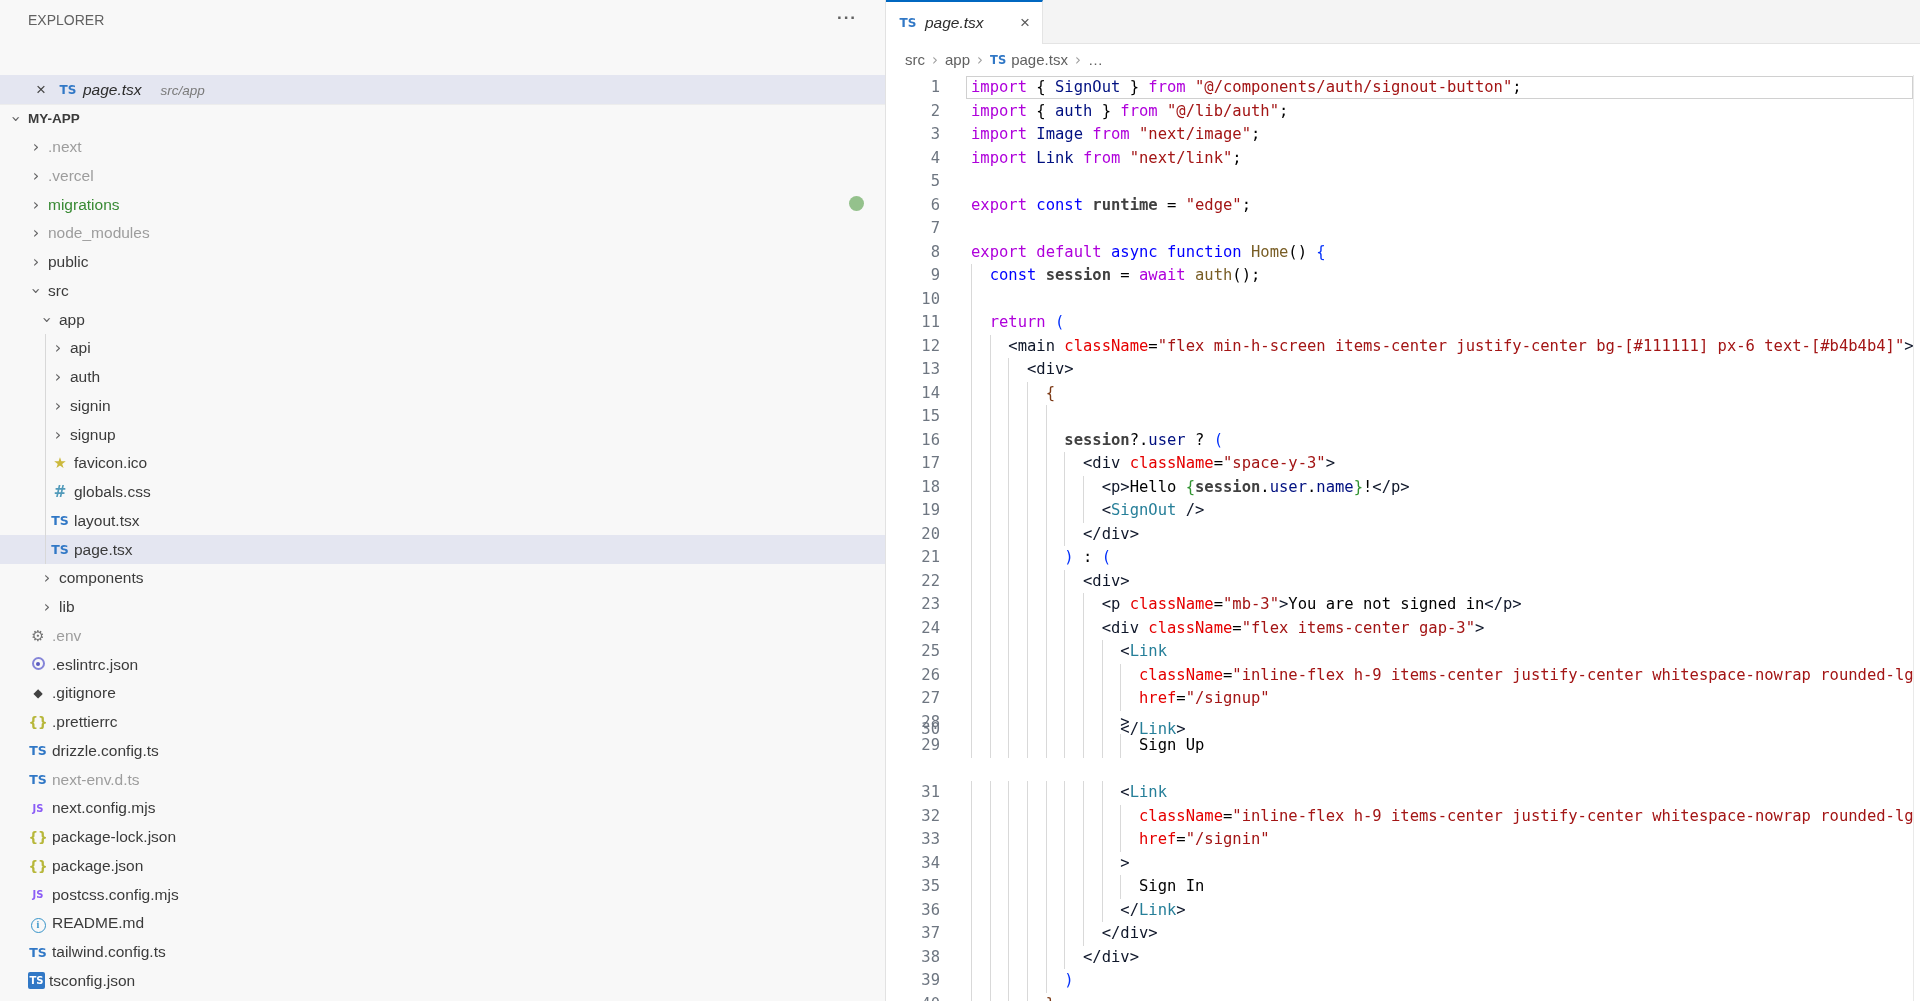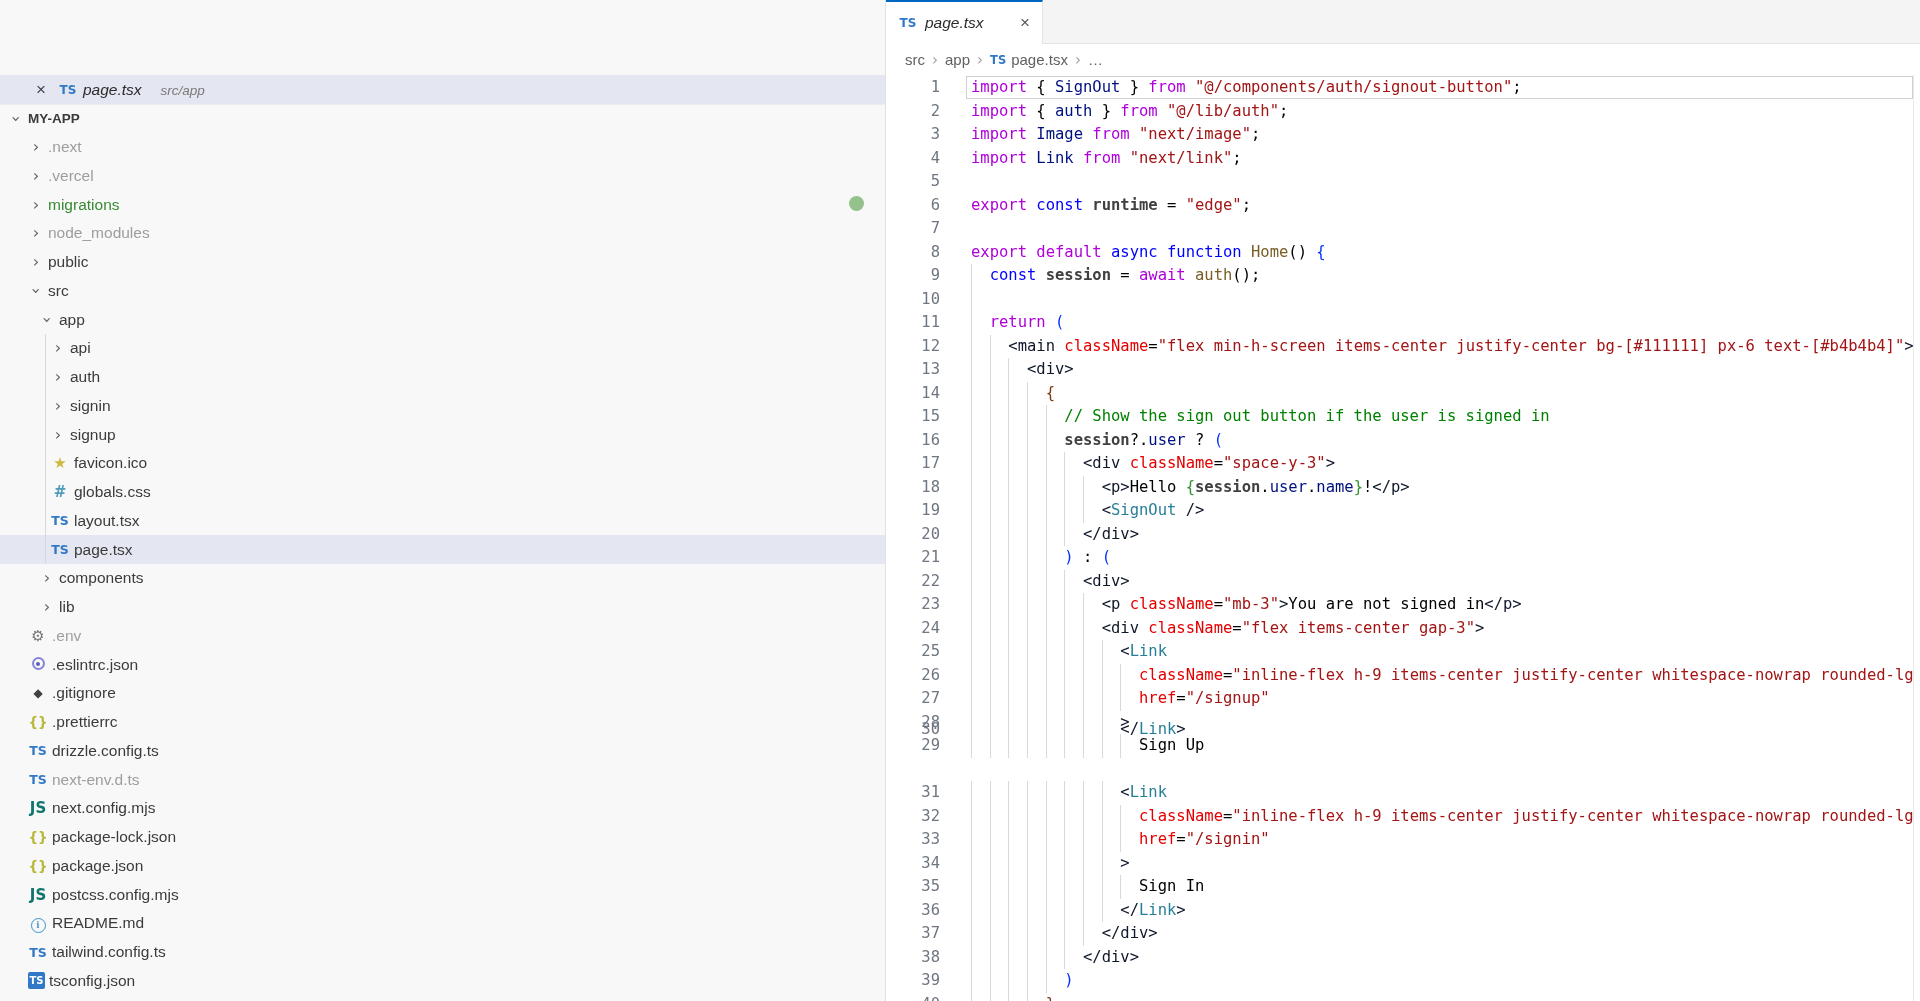--- a/index.html
+++ b/index.html
@@ -35,21 +35,21 @@
 
   .row { position:absolute; left:0; width:100%; height:29px; display:flex;
     align-items:center; cursor:pointer; }
   .row.sel { background:#e4e6f1; }
   .row .lbl { font-size:15.5px; color:#3b3b3b; margin-left:4px; }
   .row .lbl.dim { color:#9d9d9d; }
   .row .lbl.green { color:#388a34; }
   .row .fico.i-ts { font-size:12.5px; }
   .i-tsbadge { background:#3178c6; color:#fff; font-size:10px; width:17px; height:17px;
     line-height:17px; border-radius:2px; }
-  .i-js { color:#0f766e; font-size:15px; }
+  .i-js { color:#8b5cf6; font-size:10px; }
   .i-braces { color:#b7b73a; font-size:13.5px; }
   .i-hash { color:#519aba; font-size:15px; }
   .i-star { color:#ccb93d; font-size:15px; }
   .i-gear { color:#757575; font-size:15px; }
   .i-diamond { color:#424242; font-size:12px; }
   .i-info { position:relative; }
   .i-info i { display:inline-block; width:15px; height:15px; border:1.5px solid #3794c9;
     border-radius:50%; color:#3794c9; font-size:10px; line-height:12px; font-style:normal;
     font-weight:bold; font-family:"Liberation Serif",serif; }
   .i-esl i { display:inline-block; width:13px; height:13px; border:2px solid #8585d8;
@@ -88,20 +88,24 @@
   .gd { position:absolute; left:85px; top:0; height:100%; width:calc(var(--g)*2ch);
     background:repeating-linear-gradient(90deg,#d9d9d9 0,#d9d9d9 1px,transparent 1px,transparent 2ch); }
   .txt { position:absolute; left:85px; top:0; }
 </style>
 <style>.tk-k{color:#AF00DB;}.tk-b{color:#0000FF;}.tk-v{color:#001080;}.tk-c{color:#404040;font-weight:bold;}.tk-f{color:#795E26;}.tk-t{color:#267F99;}.tk-s{color:#A31515;}.tk-tag{color:#0f172a;}.tk-attr{color:#E50000;}.tk-cm{color:#008000;}.tk-p{color:#000000;}.tk-br1{color:#0431FA;}.tk-br2{color:#319331;}.tk-br3{color:#7B3814;}</style></head>
 <body>
 
 <div class="app">
 
   <aside class="sidebar">
+    <div class="ex-head">
+      <span class="ex-title">EXPLORER</span>
+      <span class="more">···</span>
+    </div>
 
 
     <div class="oe-row">
       <span class="x">×</span>
       <span class="fico i-ts">TS</span>
       <span class="oe-name">page.tsx</span>
       <span class="oe-path">src/app</span>
     </div>
 
     <div class="sec-head ma">
@@ -266,21 +270,21 @@
           <div class="cl" style="top: 95px;"><span class="num">5</span><span class="txt"></span></div>
           <div class="cl" style="top: 118.5px;"><span class="num">6</span><span class="txt"><span class="tk-k">export</span><span class="tk-p"> </span><span class="tk-b">const</span><span class="tk-p"> </span><span class="tk-c">runtime</span><span class="tk-p"> = </span><span class="tk-s">"edge"</span><span class="tk-p">;</span></span></div>
           <div class="cl" style="top: 142px;"><span class="num">7</span><span class="txt"></span></div>
           <div class="cl" style="top: 165.5px;"><span class="num">8</span><span class="txt"><span class="tk-k">export</span><span class="tk-p"> </span><span class="tk-k">default</span><span class="tk-p"> </span><span class="tk-b">async</span><span class="tk-p"> </span><span class="tk-b">function</span><span class="tk-p"> </span><span class="tk-f">Home</span><span class="tk-p">() </span><span class="tk-br1">{</span></span></div>
           <div class="cl" style="top: 189px;"><span class="num">9</span><span class="gd" style="--g: 1;"></span><span class="txt"><span class="tk-p">  </span><span class="tk-b">const</span><span class="tk-p"> </span><span class="tk-c">session</span><span class="tk-p"> = </span><span class="tk-k">await</span><span class="tk-p"> </span><span class="tk-f">auth</span><span class="tk-p">();</span></span></div>
           <div class="cl" style="top: 212.5px;"><span class="num">10</span><span class="gd" style="--g: 1;"></span><span class="txt"></span></div>
           <div class="cl" style="top: 236px;"><span class="num">11</span><span class="gd" style="--g: 1;"></span><span class="txt"><span class="tk-p">  </span><span class="tk-k">return</span><span class="tk-p"> </span><span class="tk-br1">(</span></span></div>
           <div class="cl" style="top: 259.5px;"><span class="num">12</span><span class="gd" style="--g: 2;"></span><span class="txt"><span class="tk-p">    </span><span class="tk-tag">&lt;main</span><span class="tk-p"> </span><span class="tk-attr">className</span><span class="tk-p">=</span><span class="tk-s">"flex min-h-screen items-center justify-center bg-[#111111] px-6 text-[#b4b4b4]"</span><span class="tk-tag">&gt;</span></span></div>
           <div class="cl" style="top: 283px;"><span class="num">13</span><span class="gd" style="--g: 3;"></span><span class="txt"><span class="tk-p">      </span><span class="tk-tag">&lt;div&gt;</span></span></div>
           <div class="cl" style="top: 306.5px;"><span class="num">14</span><span class="gd" style="--g: 4;"></span><span class="txt"><span class="tk-p">        </span><span class="tk-br3">{</span></span></div>
-          <div class="cl" style="top: 330px;"><span class="num">15</span><span class="gd" style="--g: 5;"></span><span class="txt"><span class="tk-p">          </span><span class="tk-cm">// Show the sign out button if the user is signed in</span></span></div>
+          <div class="cl" style="top: 330px;"><span class="num">15</span><span class="gd" style="--g: 5;"></span><span class="txt"><span class="tk-p">          </span></span></div>
           <div class="cl" style="top: 353.5px;"><span class="num">16</span><span class="gd" style="--g: 5;"></span><span class="txt"><span class="tk-p">          </span><span class="tk-c">session</span><span class="tk-p">?.</span><span class="tk-v">user</span><span class="tk-p"> ? </span><span class="tk-br1">(</span></span></div>
           <div class="cl" style="top: 377px;"><span class="num">17</span><span class="gd" style="--g: 6;"></span><span class="txt"><span class="tk-p">            </span><span class="tk-tag">&lt;div</span><span class="tk-p"> </span><span class="tk-attr">className</span><span class="tk-p">=</span><span class="tk-s">"space-y-3"</span><span class="tk-tag">&gt;</span></span></div>
           <div class="cl" style="top: 400.5px;"><span class="num">18</span><span class="gd" style="--g: 7;"></span><span class="txt"><span class="tk-p">              </span><span class="tk-tag">&lt;p&gt;</span><span class="tk-p">Hello </span><span class="tk-br2">{</span><span class="tk-c">session</span><span class="tk-p">.</span><span class="tk-v">user</span><span class="tk-p">.</span><span class="tk-v">name</span><span class="tk-br2">}</span><span class="tk-p">!</span><span class="tk-tag">&lt;/p&gt;</span></span></div>
           <div class="cl" style="top: 424px;"><span class="num">19</span><span class="gd" style="--g: 7;"></span><span class="txt"><span class="tk-p">              </span><span class="tk-tag">&lt;</span><span class="tk-t">SignOut</span><span class="tk-p"> </span><span class="tk-tag">/&gt;</span></span></div>
           <div class="cl" style="top: 447.5px;"><span class="num">20</span><span class="gd" style="--g: 6;"></span><span class="txt"><span class="tk-p">            </span><span class="tk-tag">&lt;/div&gt;</span></span></div>
           <div class="cl" style="top: 471px;"><span class="num">21</span><span class="gd" style="--g: 5;"></span><span class="txt"><span class="tk-p">          </span><span class="tk-br1">)</span><span class="tk-p"> : </span><span class="tk-br1">(</span></span></div>
           <div class="cl" style="top: 494.5px;"><span class="num">22</span><span class="gd" style="--g: 6;"></span><span class="txt"><span class="tk-p">            </span><span class="tk-tag">&lt;div&gt;</span></span></div>
           <div class="cl" style="top: 518px;"><span class="num">23</span><span class="gd" style="--g: 7;"></span><span class="txt"><span class="tk-p">              </span><span class="tk-tag">&lt;p</span><span class="tk-p"> </span><span class="tk-attr">className</span><span class="tk-p">=</span><span class="tk-s">"mb-3"</span><span class="tk-tag">&gt;</span><span class="tk-p">You are not signed in</span><span class="tk-tag">&lt;/p&gt;</span></span></div>
           <div class="cl" style="top: 541.5px;"><span class="num">24</span><span class="gd" style="--g: 7;"></span><span class="txt"><span class="tk-p">              </span><span class="tk-tag">&lt;div</span><span class="tk-p"> </span><span class="tk-attr">className</span><span class="tk-p">=</span><span class="tk-s">"flex items-center gap-3"</span><span class="tk-tag">&gt;</span></span></div>
           <div class="cl" style="top: 565px;"><span class="num">25</span><span class="gd" style="--g: 8;"></span><span class="txt"><span class="tk-p">                </span><span class="tk-tag">&lt;</span><span class="tk-t">Link</span></span></div>

